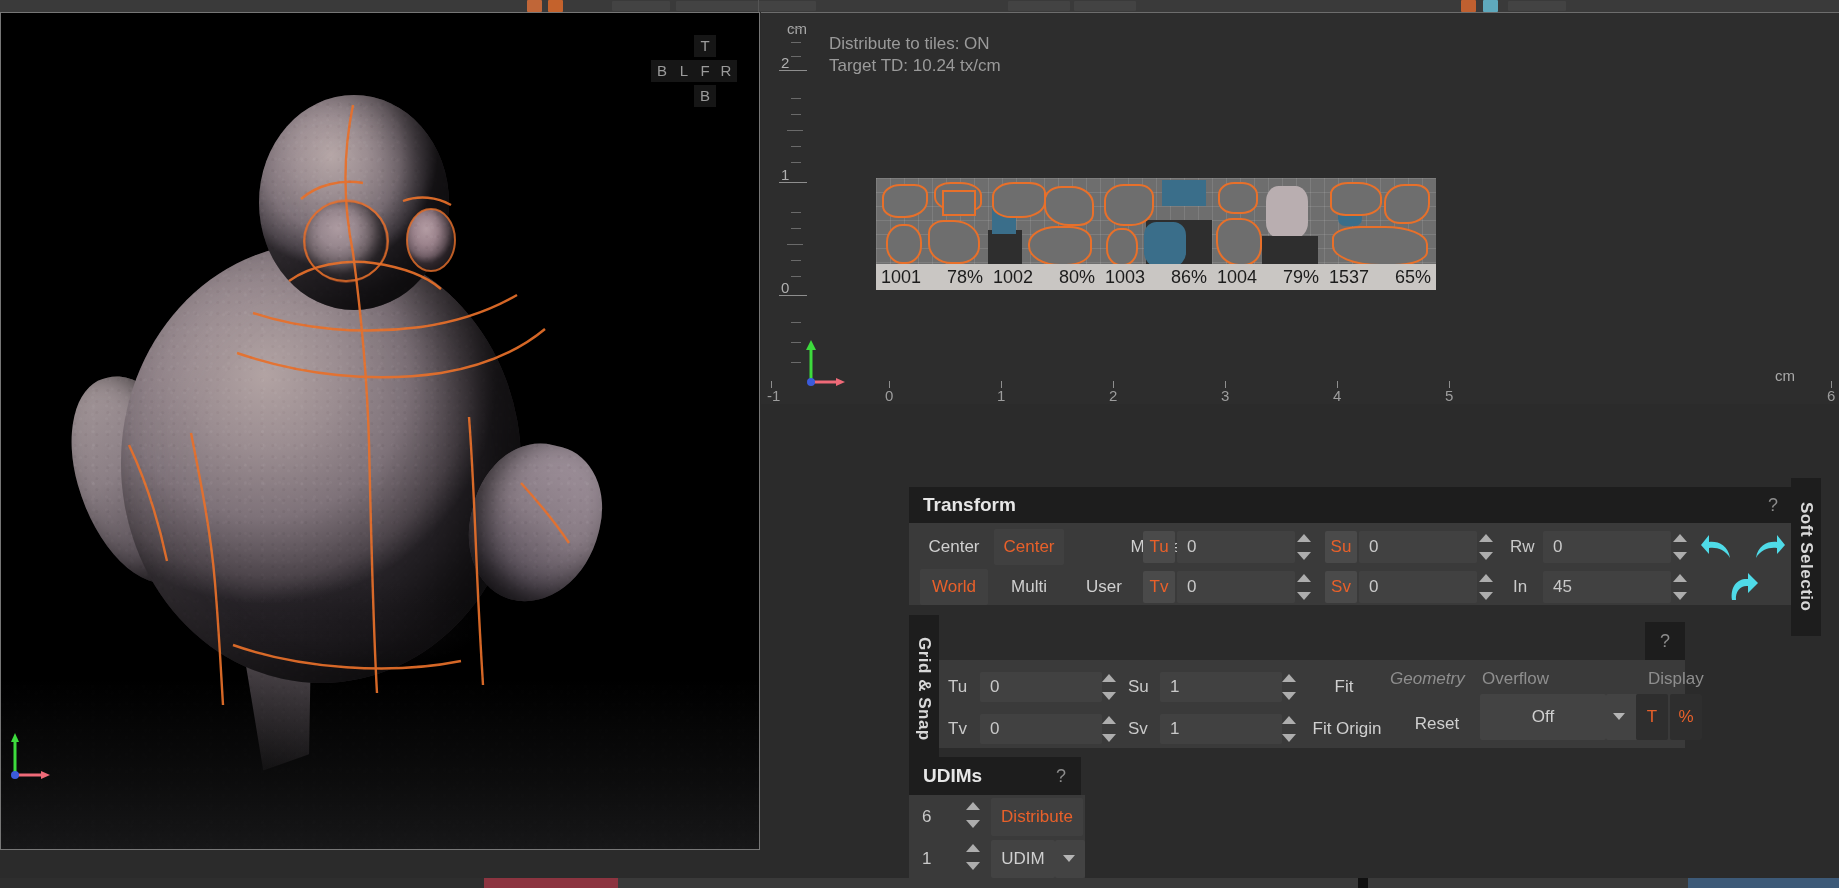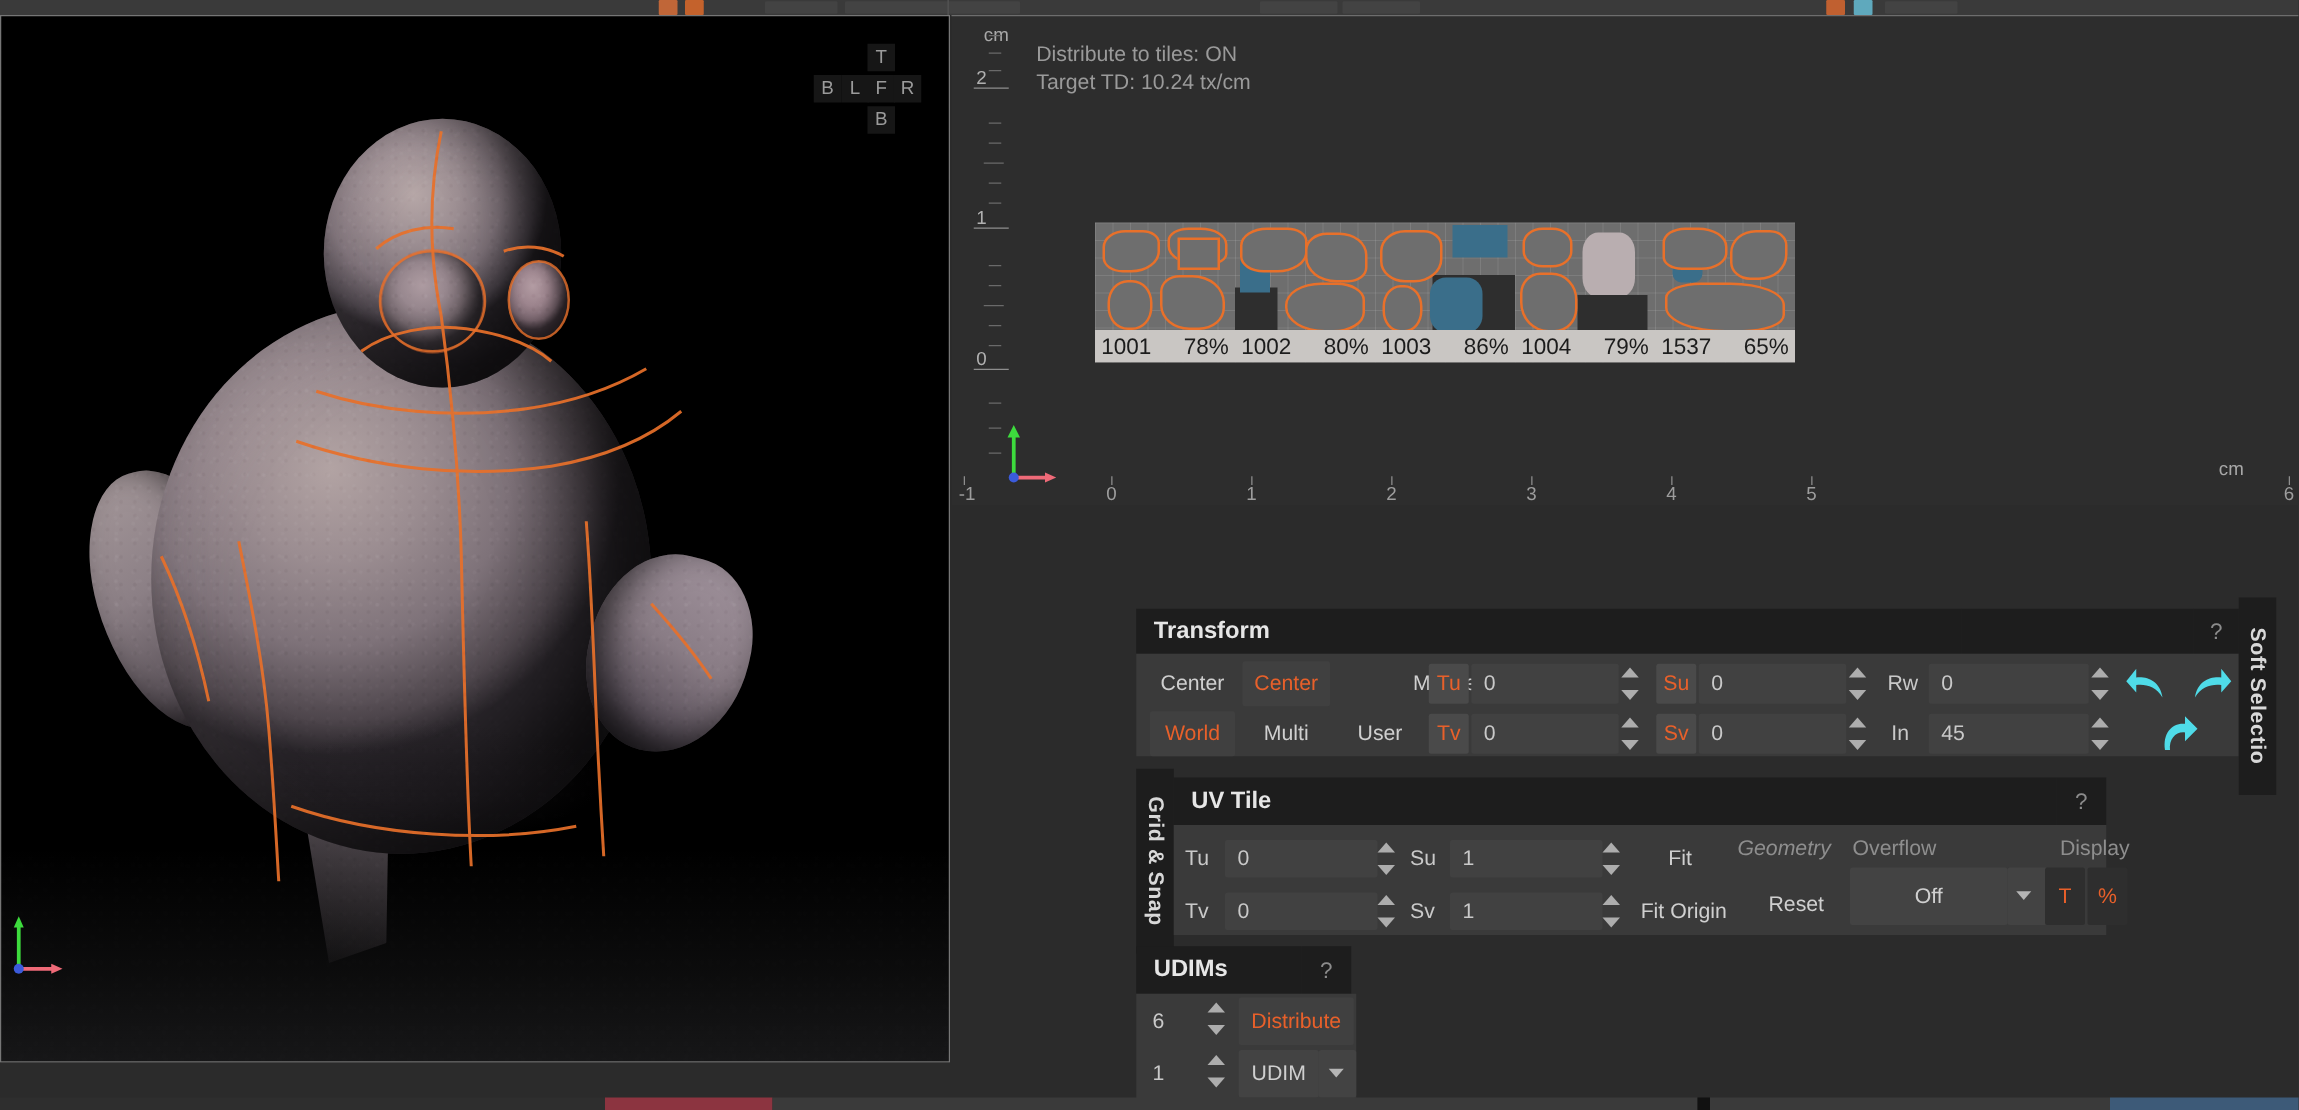--- a/index.html
+++ b/index.html
@@ -429,21 +429,20 @@
     <path d="M8,26 C10,13 20,9 29,10 L29,3 L37,13 L29,22 L29,16 C22,15 13,17 8,26 Z" fill="#4fdbe8"></path>
   </svg>
   <svg class="arrow-btn" style="left:1724px;top:572px;width:38px;height:34px;" viewBox="0 0 38 34">
     <path d="M8,28 C6,14 14,6 24,7 L24,1 L34,11 L24,21 L24,14 C17,13 11,19 12,28 Z" fill="#4fdbe8"></path>
   </svg>
 
   <div class="vtab" style="left:1791px;top:478px;width:30px;height:158px;">Soft Selectio</div>
 
   <div class="vtab" style="left:909px;top:615px;width:30px;height:148px;">Grid &amp; Snap</div>
 
-  <div class="panel-title" style="left:939px;top:622px;width:706px;height:38px;">UV Tile</div>
   <div class="panel-help" style="left:1645px;top:622px;width:40px;height:38px;background:#1d1d1d;">?</div>
   <div class="panel-body" style="left:939px;top:660px;width:746px;height:88px;"></div>
 
   <div class="lbl" style="left:948px;top:672px;height:30px;">Tu</div>
   <div class="field" style="left:980px;top:672px;width:122px;height:30px;">0</div>
   <div class="spin" style="left:1102px;top:672px;">
       <i class="up"></i>
       <i class="dn"></i>
     </div>
 

